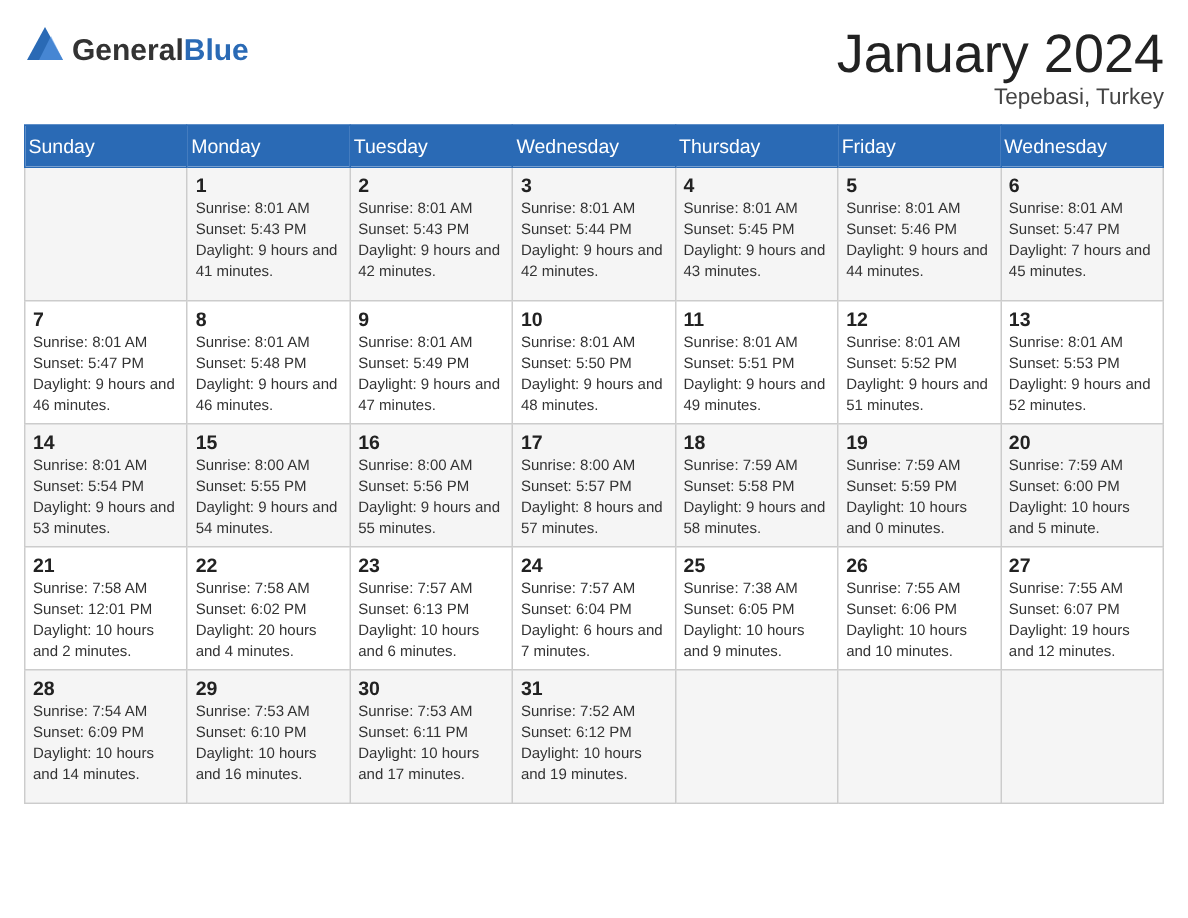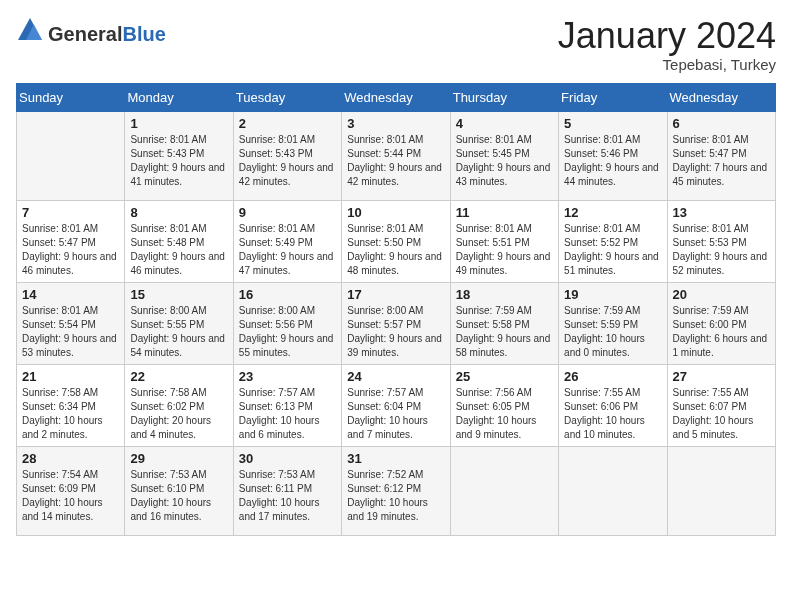--- a/index.html
+++ b/index.html
@@ -249,21 +249,21 @@
             <div>Sunrise: 8:00 AM</div>
             <div>Sunset: 5:56 PM</div>
             <div>Daylight: 9 hours and 55 minutes.</div>
           </div>
         </td>
         <td>
           <span class="day-number">17</span>
           <div class="cell-info">
             <div>Sunrise: 8:00 AM</div>
             <div>Sunset: 5:57 PM</div>
-            <div>Daylight: 9 hours and 39 minutes.</div>
+            <div>Daylight: 8 hours and 57 minutes.</div>
           </div>
         </td>
         <td>
           <span class="day-number">18</span>
           <div class="cell-info">
             <div>Sunrise: 7:59 AM</div>
             <div>Sunset: 5:58 PM</div>
             <div>Daylight: 9 hours and 58 minutes.</div>
           </div>
         </td>
@@ -273,30 +273,30 @@
             <div>Sunrise: 7:59 AM</div>
             <div>Sunset: 5:59 PM</div>
             <div>Daylight: 10 hours and 0 minutes.</div>
           </div>
         </td>
         <td>
           <span class="day-number">20</span>
           <div class="cell-info">
             <div>Sunrise: 7:59 AM</div>
             <div>Sunset: 6:00 PM</div>
-            <div>Daylight: 6 hours and 1 minute.</div>
+            <div>Daylight: 10 hours and 5 minute.</div>
           </div>
         </td>
       </tr>
       <tr>
         <td>
           <span class="day-number">21</span>
           <div class="cell-info">
             <div>Sunrise: 7:58 AM</div>
-            <div>Sunset: 6:34 PM</div>
+            <div>Sunset: 12:01 PM</div>
             <div>Daylight: 10 hours and 2 minutes.</div>
           </div>
         </td>
         <td>
           <span class="day-number">22</span>
           <div class="cell-info">
             <div>Sunrise: 7:58 AM</div>
             <div>Sunset: 6:02 PM</div>
             <div>Daylight: 20 hours and 4 minutes.</div>
           </div>
@@ -307,45 +307,45 @@
             <div>Sunrise: 7:57 AM</div>
             <div>Sunset: 6:13 PM</div>
             <div>Daylight: 10 hours and 6 minutes.</div>
           </div>
         </td>
         <td>
           <span class="day-number">24</span>
           <div class="cell-info">
             <div>Sunrise: 7:57 AM</div>
             <div>Sunset: 6:04 PM</div>
-            <div>Daylight: 10 hours and 7 minutes.</div>
+            <div>Daylight: 6 hours and 7 minutes.</div>
           </div>
         </td>
         <td>
           <span class="day-number">25</span>
           <div class="cell-info">
-            <div>Sunrise: 7:56 AM</div>
+            <div>Sunrise: 7:38 AM</div>
             <div>Sunset: 6:05 PM</div>
             <div>Daylight: 10 hours and 9 minutes.</div>
           </div>
         </td>
         <td>
           <span class="day-number">26</span>
           <div class="cell-info">
             <div>Sunrise: 7:55 AM</div>
             <div>Sunset: 6:06 PM</div>
             <div>Daylight: 10 hours and 10 minutes.</div>
           </div>
         </td>
         <td>
           <span class="day-number">27</span>
           <div class="cell-info">
             <div>Sunrise: 7:55 AM</div>
             <div>Sunset: 6:07 PM</div>
-            <div>Daylight: 10 hours and 5 minutes.</div>
+            <div>Daylight: 19 hours and 12 minutes.</div>
           </div>
         </td>
       </tr>
       <tr>
         <td>
           <span class="day-number">28</span>
           <div class="cell-info">
             <div>Sunrise: 7:54 AM</div>
             <div>Sunset: 6:09 PM</div>
             <div>Daylight: 10 hours and 14 minutes.</div>

